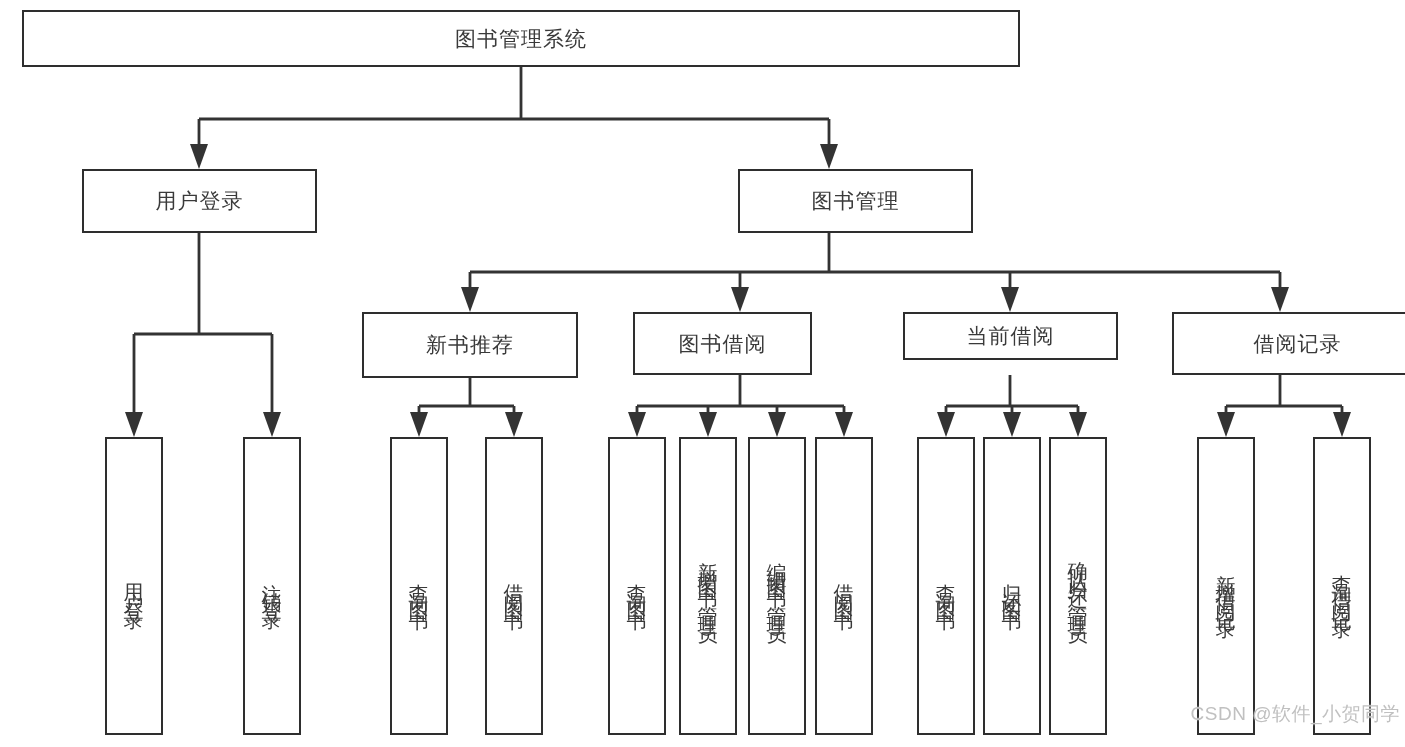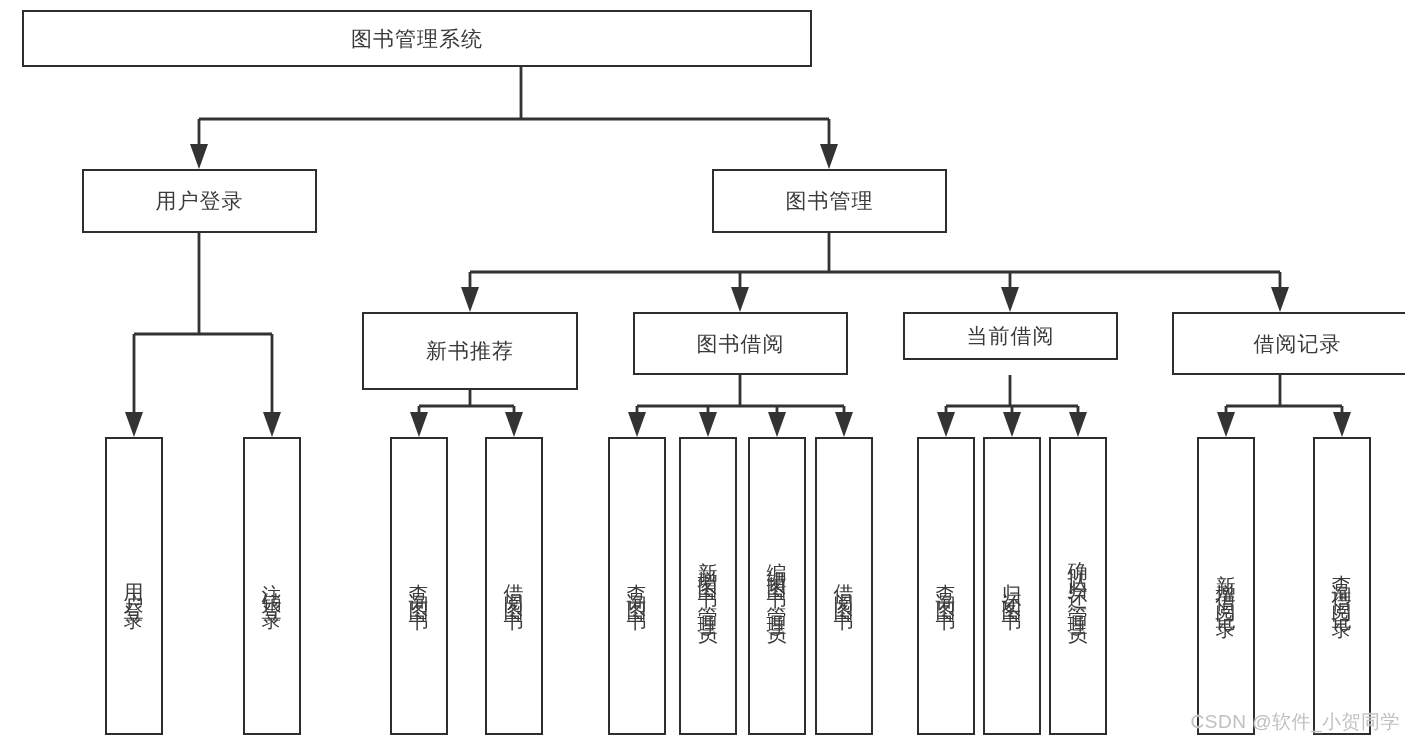--- a/index.html
+++ b/index.html
@@ -43,25 +43,25 @@
     align-items: center;
     justify-content: center;
     color: var(--text);
     z-index: 1;
   }
   .hlabel {
     font-size: 21px;
     letter-spacing: 1px;
     white-space: nowrap;
   }
-  .root-box   { left: 22px;   top: 10px;  width: 790px; height: 57px; justify-content: center; }
+  .root-box   { left: 22px;   top: 10px;  width: 998px; height: 57px; justify-content: center; }
   .l2-a       { left: 82px;   top: 169px; width: 235px; height: 64px; }
-  .l2-b       { left: 712px;  top: 169px; width: 235px; height: 64px; }
-  .l3-a       { left: 362px;  top: 312px; width: 216px; height: 78px; }
-  .l3-b       { left: 633px;  top: 312px; width: 215px; height: 63px; }
+  .l2-b       { left: 738px;  top: 169px; width: 235px; height: 64px; }
+  .l3-a       { left: 362px;  top: 312px; width: 216px; height: 66px; }
+  .l3-b       { left: 633px;  top: 312px; width: 179px; height: 63px; }
   .l3-c       { left: 903px;  top: 312px; width: 215px; height: 48px; }
   .l3-d       { left: 1172px; top: 312px; width: 251px; height: 63px; }
   .leaf {
     position: absolute;
     top: 437px;
     width: 58px;
     height: 298px;
     background: var(--background);
     border: 2.5px solid var(--border);
     display: flex;
@@ -87,21 +87,21 @@
   .leaf-7  { left: 748px; }
   .leaf-8  { left: 815px; }
   .leaf-9  { left: 917px; }
   .leaf-10 { left: 983px; }
   .leaf-11 { left: 1049px; }
   .leaf-12 { left: 1197px; }
   .leaf-13 { left: 1313px; }
   .watermark {
     position: absolute;
     right: 5px;
-    bottom: 12px;
+    bottom: 20px;
     font-size: 19px;
     color: var(--watermark);
     letter-spacing: 0.5px;
     white-space: nowrap;
     z-index: 3;
     text-shadow: 0 0 2px #ffffff;
   }
 </style>
 </head>
 <body>

